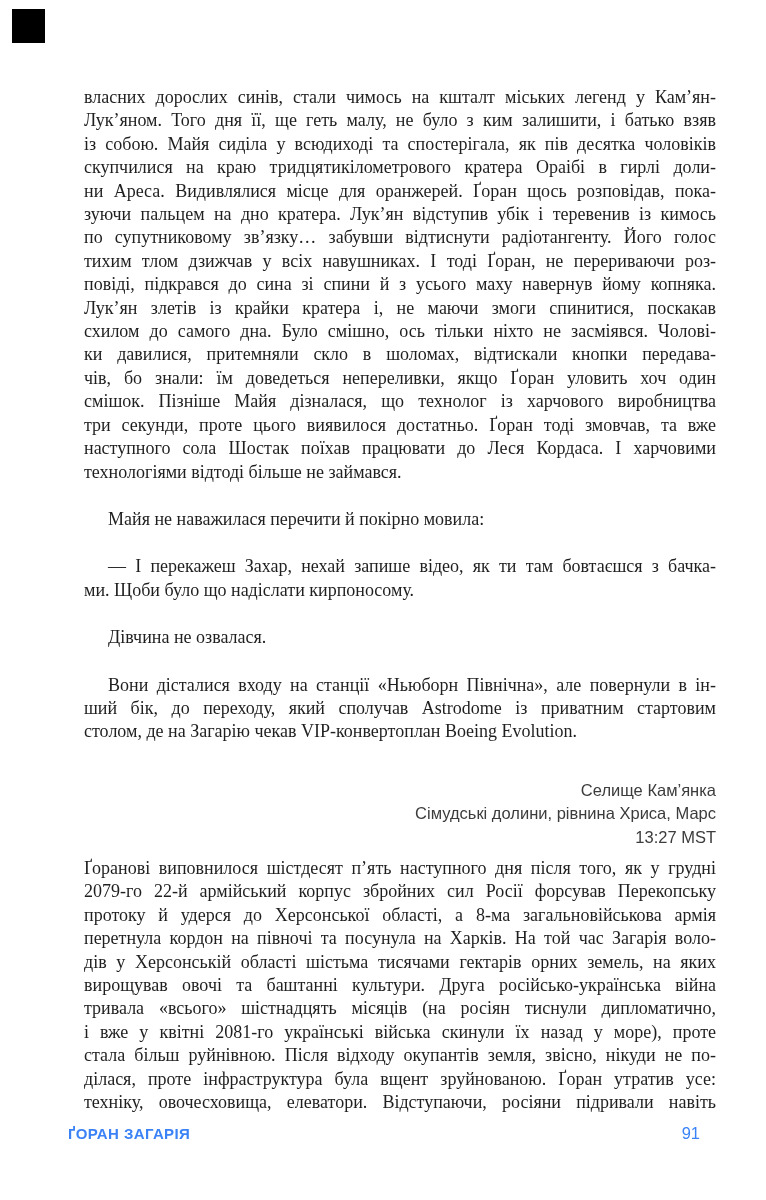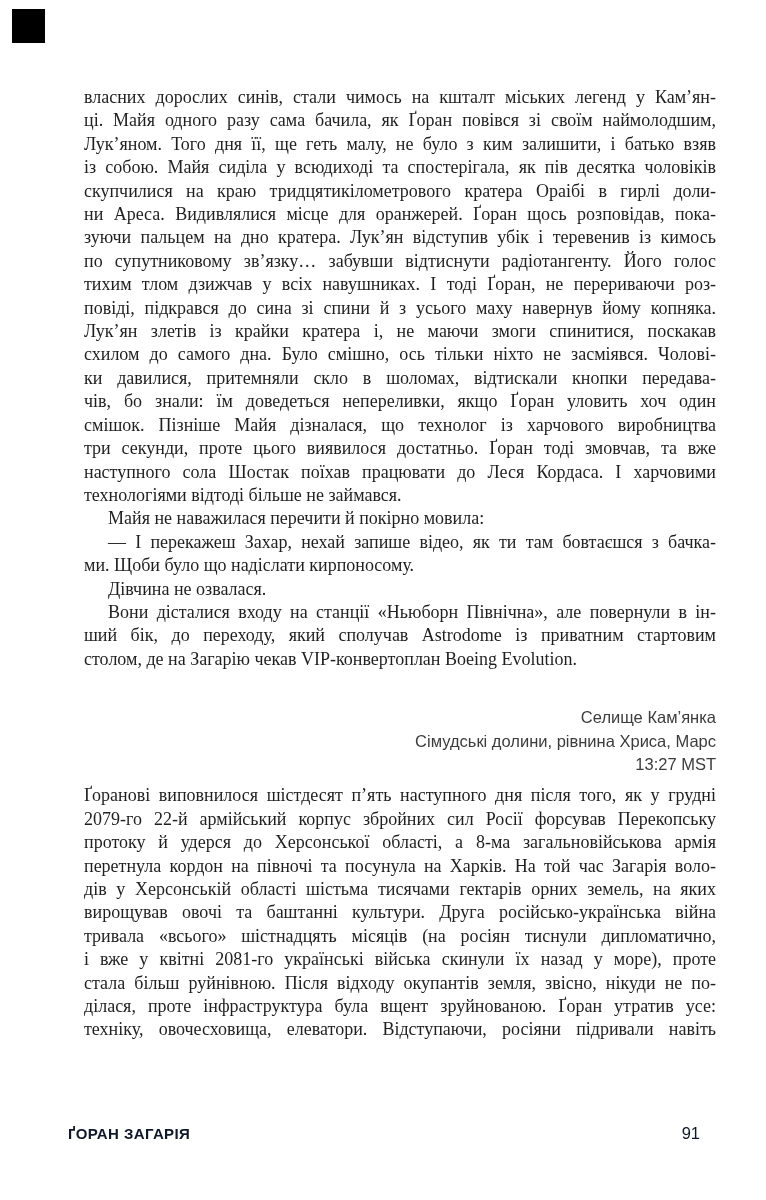--- a/index.html
+++ b/index.html
@@ -31,59 +31,58 @@
   .para { margin: 0; padding: 0; }
   .ln {
     display: block;
     overflow: hidden;
     white-space: normal;
   }
   .j {
     text-align: justify;
     text-align-last: justify;
   }
-  .ind { text-indent: 24px; }
+  .ind { text-indent: 24px; margin-top: 24px; }
   .dateline {
     margin-top: 35px;
     text-align: right;
     font-family: Liberation Sans, sans-serif;
     font-size: 16.5px;
     line-height: 23.4px;
     color: #3c3c3c;
   }
   .section2 { margin-top: 8px; }
   .page-footer {
     position: absolute;
     left: 68px;
     width: 632px;
     top: 1124px;
     display: flex;
     justify-content: space-between;
     align-items: baseline;
     font-family: "Liberation Sans", sans-serif;
-    color: #0f172a;
+    color: #3b82f6;
   }
   .running-title {
     font-size: 15px;
     font-weight: 600;
     letter-spacing: 0.4px;
   }
   .page-number { font-size: 16.5px; }
 </style>
 </head>
 <body>
 
 <div class="page">
   <div class="corner-mark"></div>
 
   <main class="content">
 
     <p class="para">
       <span class="ln j">власних дорослих синів, стали чимось на кшталт міських легенд у Кам’ян-</span>
-      <span class="ln j">ці. Майя одного разу сама бачила, як Ґоран повівся зі своїм наймолодшим,</span>
       <span class="ln j">Лук’яном. Того дня її, ще геть малу, не було з ким залишити, і батько взяв</span>
       <span class="ln j">із собою. Майя сиділа у всюдиході та спостерігала, як пів десятка чоловіків</span>
       <span class="ln j">скупчилися на краю тридцятикілометрового кратера Ораібі в гирлі доли-</span>
       <span class="ln j">ни Ареса. Видивлялися місце для оранжерей. Ґоран щось розповідав, пока-</span>
       <span class="ln j">зуючи пальцем на дно кратера. Лук’ян відступив убік і теревенив із кимось</span>
       <span class="ln j">по супутниковому зв’язку… забувши відтиснути радіотангенту. Його голос</span>
       <span class="ln j">тихим тлом дзижчав у всіх навушниках. І тоді Ґоран, не перериваючи роз-</span>
       <span class="ln j">повіді, підкрався до сина зі спини й з усього маху навернув йому копняка.</span>
       <span class="ln j">Лук’ян злетів із крайки кратера і, не маючи змоги спинитися, поскакав</span>
       <span class="ln j">схилом до самого дна. Було смішно, ось тільки ніхто не засміявся. Чолові-</span>

